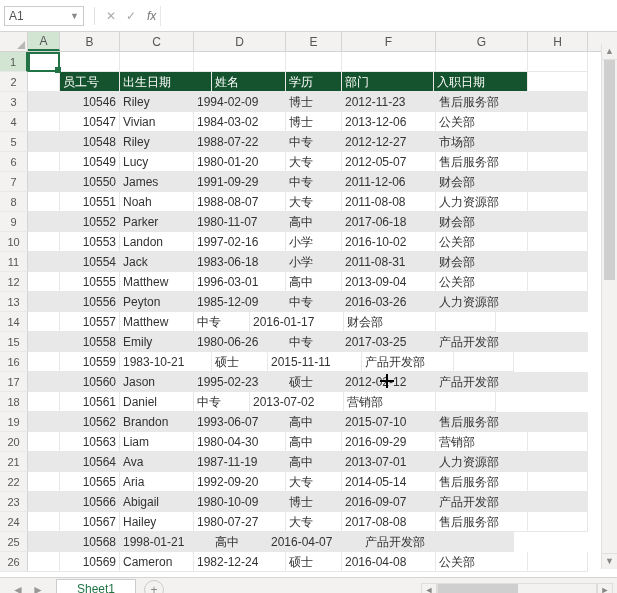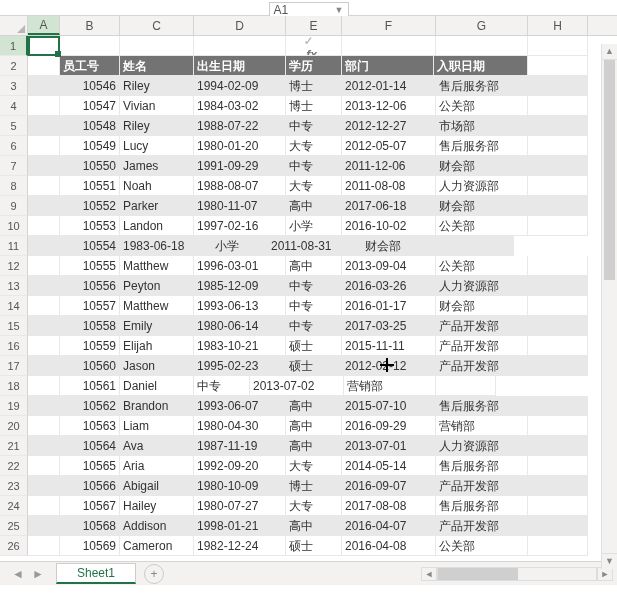--- a/index.html
+++ b/index.html
@@ -1,42 +1,42 @@
 <!DOCTYPE html>
 <html><head>
 <meta charset="utf-8">
 <style>
 * { box-sizing: border-box; margin: 0; padding: 0; font-family: "Segoe UI", Arial, sans-serif; }
 body { background: #fff; width: 617px; height: 593px; overflow: hidden; font-size: 12px; color: #333; }
 
 
-.topbar { display: flex; align-items: center; height: 16px; border-bottom: 1px solid #d4d4d4; background: #fff; flex-direction: column; }
+.topbar { display: flex; align-items: center; height: 32px; border-bottom: 1px solid #d4d4d4; background: #fff; }
 .namebox { width: 80px; height: 20px; margin: 2px 4px; border: 1px solid #ccc; display: flex; align-items: center; padding: 0 4px; font-size: 12px; color: #555; background: #fff; }
 .namebox .dd { margin-left: auto; color: #888; font-size: 9px; }
 .fxsep { width: 1px; height: 18px; background: #e0e0e0; margin: 0 6px; }
 .fx-btn { width: 20px; text-align: center; color: #aaa; font-size: 12px; }
-.fx-label { font-style: italic; color: #777; margin-left: 6px; font-size: 12px; font-weight: bold; }
+.fx-label { font-style: italic; color: #777; margin-left: 6px; font-size: 12px; }
 .fbar { flex: 1; height: 20px; border-left: 1px solid #e8e8e8; margin-left: 4px; }
 
 
 .colhdr { display: flex; height: 20px; background: #f3f2f1; border-bottom: 1px solid #d4d4d4; }
 .corner { width: 28px; border-right: 1px solid #d4d4d4; background: #f3f2f1; position: relative; }
 .corner::after { content: ""; position: absolute; right: 2px; bottom: 2px; width: 0; height: 0; border-left: 8px solid transparent; border-bottom: 8px solid #b7b7b7; }
 .ch { border-right: 1px solid #d4d4d4; text-align: center; line-height: 20px; color: #555; font-size: 12px; background: #f3f2f1; }
 .ch.sel { background: #d2e5d2; border-bottom: 2px solid #217346; line-height: 18px; }
 .wA{width:32px}.wB{width:60px}.wC{width:74px}.wD{width:92px}.wE{width:56px}.wF{width:94px}.wG{width:92px}.wH{width:60px}
 
 
 .grid { height: 525px; overflow: hidden; position: relative; }
 .row { display: flex; height: 20px; }
 .rh { width: 28px; border-right: 1px solid #d4d4d4; border-bottom: 1px solid #e8e8e8; background: #f3f2f1; text-align: center; line-height: 20px; color: #555; font-size: 11px; }
 .rh.sel { background: #d2e5d2; border-right: 2px solid #217346; width: 28px; }
 .cell { border-right: 1px solid #e8e8e8; border-bottom: 1px solid #e8e8e8; line-height: 20px; font-size: 12px; padding: 0 3px; overflow: hidden; white-space: nowrap; }
 .cell.cA{width:32px}.cell.cB{width:60px}.cell.cC{width:74px}.cell.cD{width:92px}.cell.cE{width:56px}.cell.cF{width:94px}.cell.cG{width:92px}.cell.cH{width:60px}
-.hdrcell { background: #737373; color: #fff; font-weight: 700; }
+.hdrcell { background: #14532d; color: #fff; font-weight: 400; }
 .stripe .cell { background: #e8e8e8; }
 .num { text-align: right; }
 .active { position: absolute; left: 28px; top: 0; width: 32px; height: 20px; border: 2px solid #217346; pointer-events: none; }
 .active::after { content: ""; position: absolute; right: -3px; bottom: -3px; width: 6px; height: 6px; background: #217346; }
 
 
 .cursor-cross { position: absolute; left: 380px; top: 322px; width: 14px; height: 14px; pointer-events: none; }
 .cursor-cross::before, .cursor-cross::after { content: ""; position: absolute; background: #000; }
 .cursor-cross::before { left: 6px; top: 0; width: 2px; height: 14px; }
 .cursor-cross::after { top: 6px; left: 0; height: 2px; width: 14px; }
@@ -102,35 +102,35 @@
       <div class="cell cD"></div>
       <div class="cell cE"></div>
       <div class="cell cF"></div>
       <div class="cell cG"></div>
       <div class="cell cH"></div>
     </div>
     <div class="row">
       <div class="rh">2</div>
       <div class="cell cA"></div>
       <div class="cell cB hdrcell">员工号</div>
+      <div class="cell cD hdrcell">出生日期</div>
       <div class="cell cC hdrcell">姓名</div>
-      <div class="cell cD hdrcell">出生日期</div>
       <div class="cell cE hdrcell">学历</div>
       <div class="cell cG hdrcell">部门</div>
       <div class="cell cF hdrcell">入职日期</div>
       <div class="cell cH"></div>
     </div>
     <div class="row stripe">
       <div class="rh">3</div>
       <div class="cell cA"></div>
       <div class="cell cB num">10546</div>
       <div class="cell cC">Riley</div>
       <div class="cell cD">1994-02-09</div>
       <div class="cell cE">博士</div>
-      <div class="cell cF">2012-01-14</div>
+      <div class="cell cF">2012-11-23</div>
       <div class="cell cG">售后服务部</div>
       <div class="cell cH"></div>
     </div>
     <div class="row">
       <div class="rh">4</div>
       <div class="cell cA"></div>
       <div class="cell cB num">10547</div>
       <div class="cell cC">Vivian</div>
       <div class="cell cD">1984-03-02</div>
       <div class="cell cE">博士</div>
@@ -201,20 +201,21 @@
       <div class="cell cD">1997-02-16</div>
       <div class="cell cE">小学</div>
       <div class="cell cF">2016-10-02</div>
       <div class="cell cG">公关部</div>
       <div class="cell cH"></div>
     </div>
     <div class="row stripe">
       <div class="rh">11</div>
       <div class="cell cA"></div>
       <div class="cell cB num">10554</div>
+      <div class="cell cC">Jack</div>
       <div class="cell cD">1983-06-18</div>
       <div class="cell cE">小学</div>
       <div class="cell cF">2011-08-31</div>
       <div class="cell cG">财会部</div>
       <div class="cell cH"></div>
     </div>
     <div class="row">
       <div class="rh">12</div>
       <div class="cell cA"></div>
       <div class="cell cB num">10555</div>
@@ -234,42 +235,40 @@
       <div class="cell cE">中专</div>
       <div class="cell cF">2016-03-26</div>
       <div class="cell cG">人力资源部</div>
       <div class="cell cH"></div>
     </div>
     <div class="row">
       <div class="rh">14</div>
       <div class="cell cA"></div>
       <div class="cell cB num">10557</div>
       <div class="cell cC">Matthew</div>
-      <div class="cell cD">1993-06-13</div>
       <div class="cell cE">中专</div>
       <div class="cell cF">2016-01-17</div>
       <div class="cell cG">财会部</div>
       <div class="cell cH"></div>
     </div>
     <div class="row stripe">
       <div class="rh">15</div>
       <div class="cell cA"></div>
       <div class="cell cB num">10558</div>
       <div class="cell cC">Emily</div>
-      <div class="cell cD">1980-06-14</div>
+      <div class="cell cD">1980-06-26</div>
       <div class="cell cE">中专</div>
       <div class="cell cF">2017-03-25</div>
       <div class="cell cG">产品开发部</div>
       <div class="cell cH"></div>
     </div>
     <div class="row">
       <div class="rh">16</div>
       <div class="cell cA"></div>
       <div class="cell cB num">10559</div>
-      <div class="cell cC">Elijah</div>
       <div class="cell cD">1983-10-21</div>
       <div class="cell cE">硕士</div>
       <div class="cell cF">2015-11-11</div>
       <div class="cell cG">产品开发部</div>
       <div class="cell cH"></div>
     </div>
     <div class="row stripe">
       <div class="rh">17</div>
       <div class="cell cA"></div>
       <div class="cell cB num">10560</div>
@@ -353,21 +352,20 @@
       <div class="cell cD">1980-07-27</div>
       <div class="cell cE">大专</div>
       <div class="cell cF">2017-08-08</div>
       <div class="cell cG">售后服务部</div>
       <div class="cell cH"></div>
     </div>
     <div class="row stripe">
       <div class="rh">25</div>
       <div class="cell cA"></div>
       <div class="cell cB num">10568</div>
-      <div class="cell cC">Addison</div>
       <div class="cell cD">1998-01-21</div>
       <div class="cell cE">高中</div>
       <div class="cell cF">2016-04-07</div>
       <div class="cell cG">产品开发部</div>
       <div class="cell cH"></div>
     </div>
     <div class="row">
       <div class="rh">26</div>
       <div class="cell cA"></div>
       <div class="cell cB num">10569</div>

